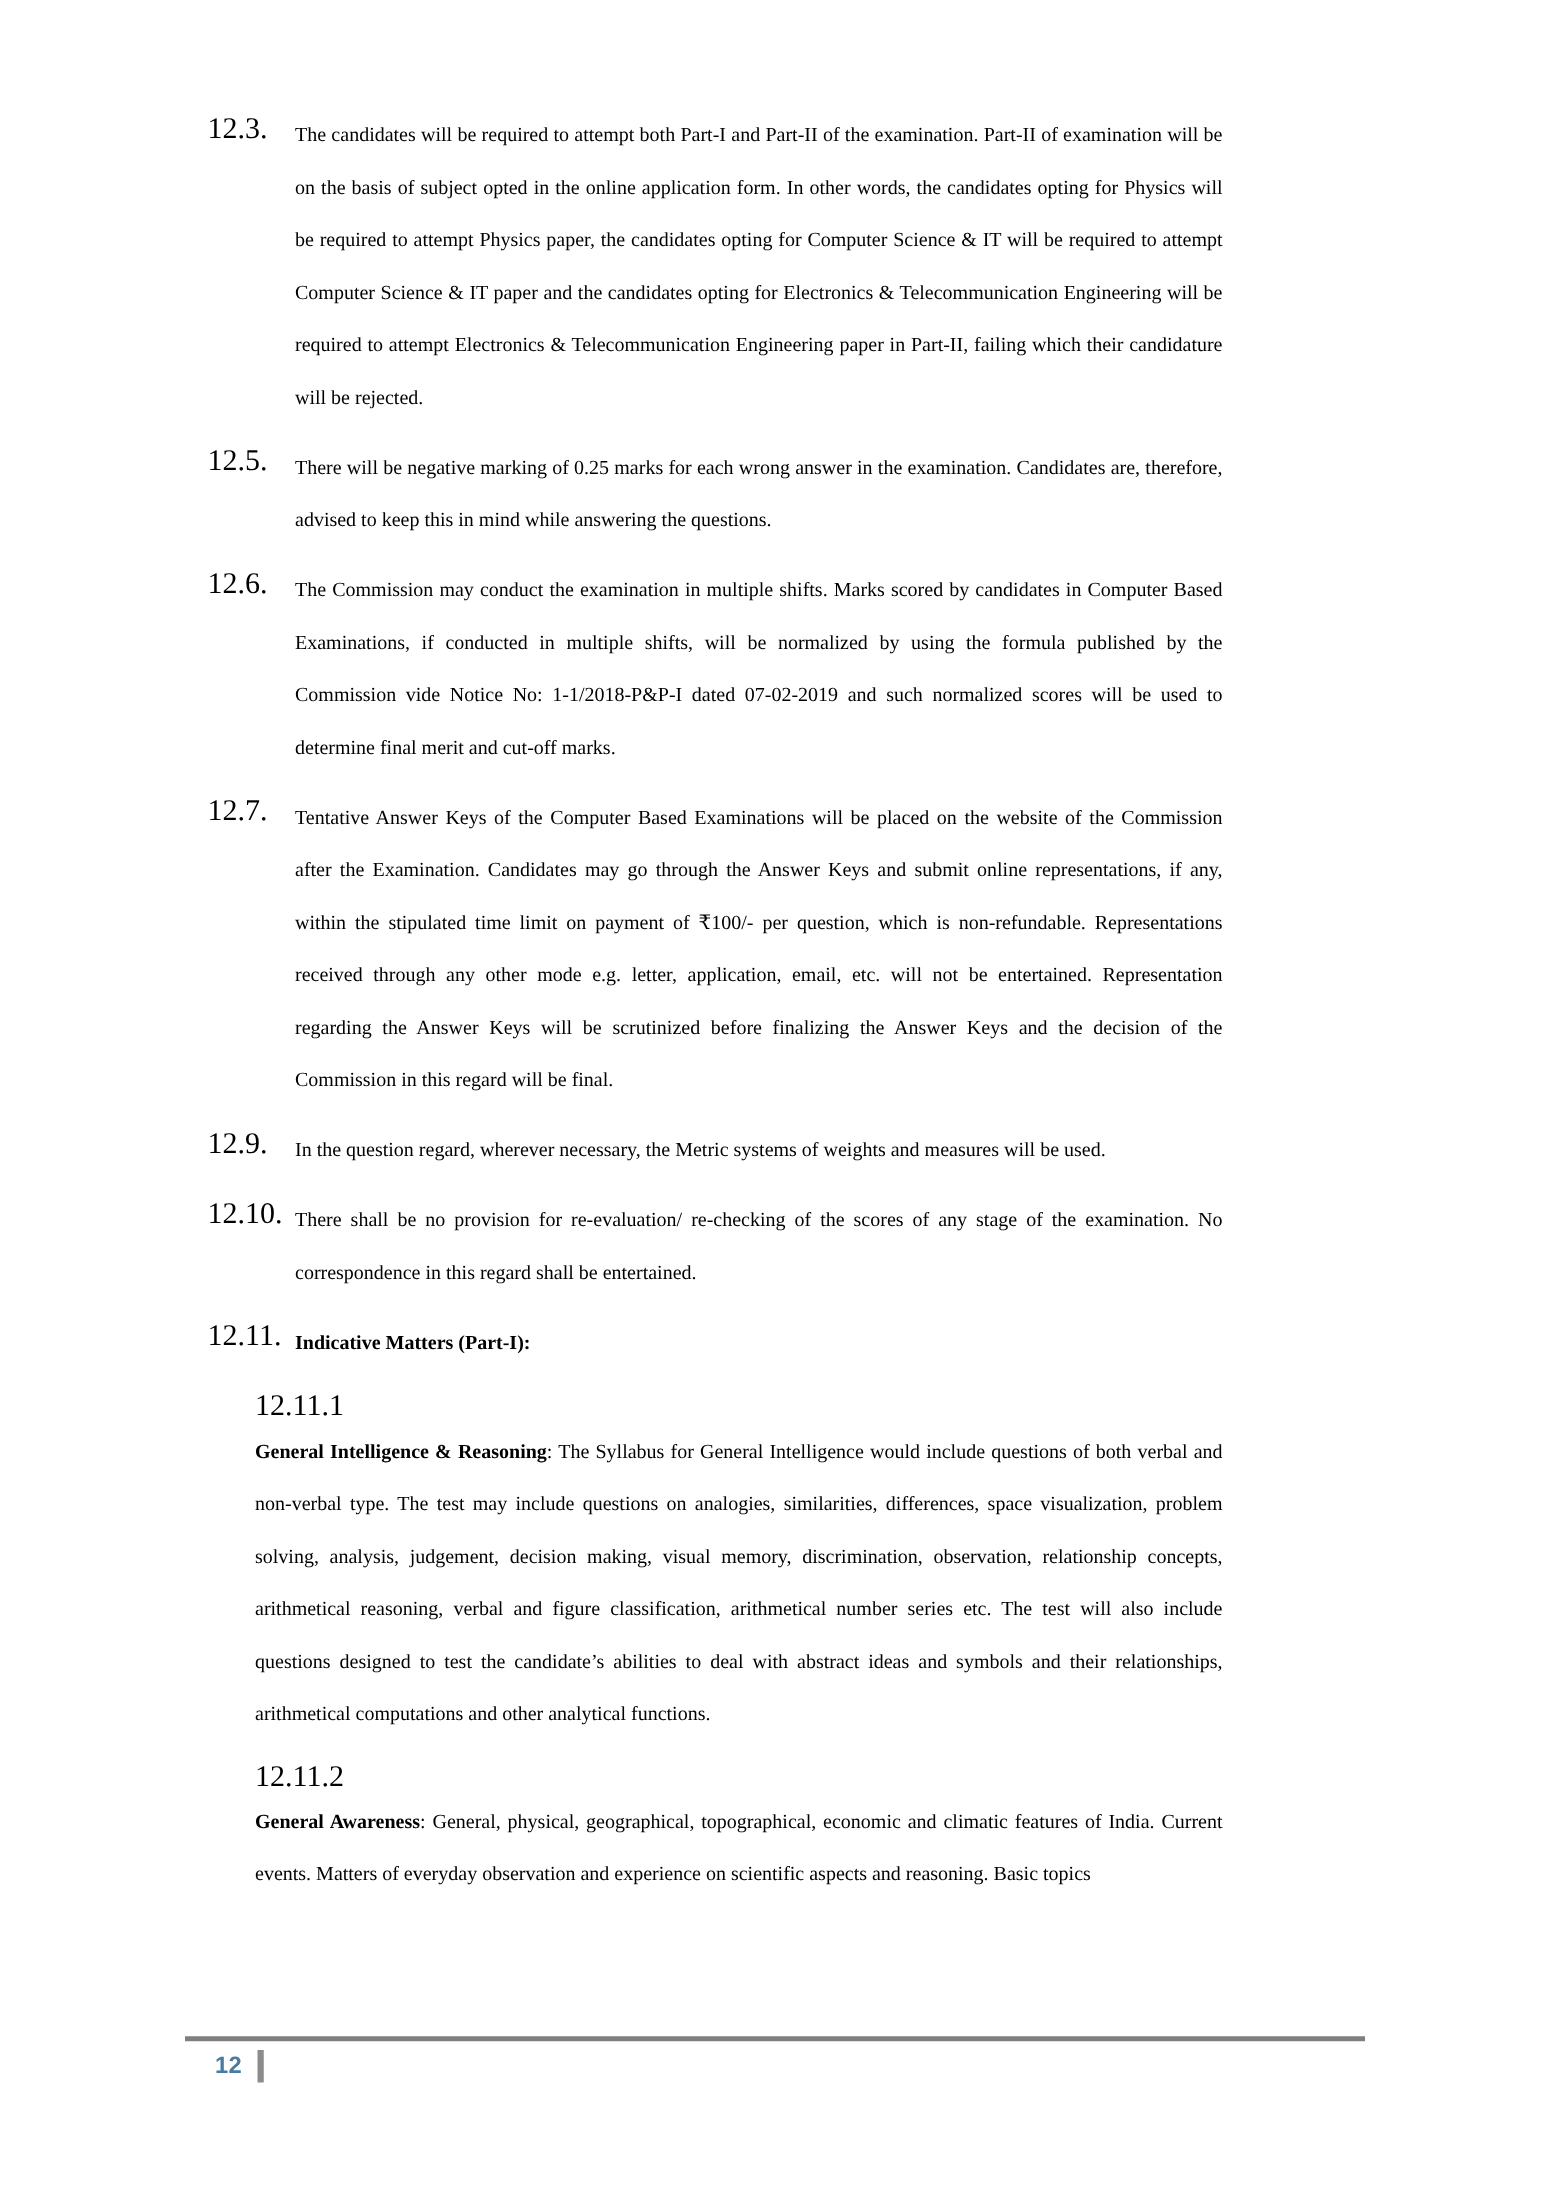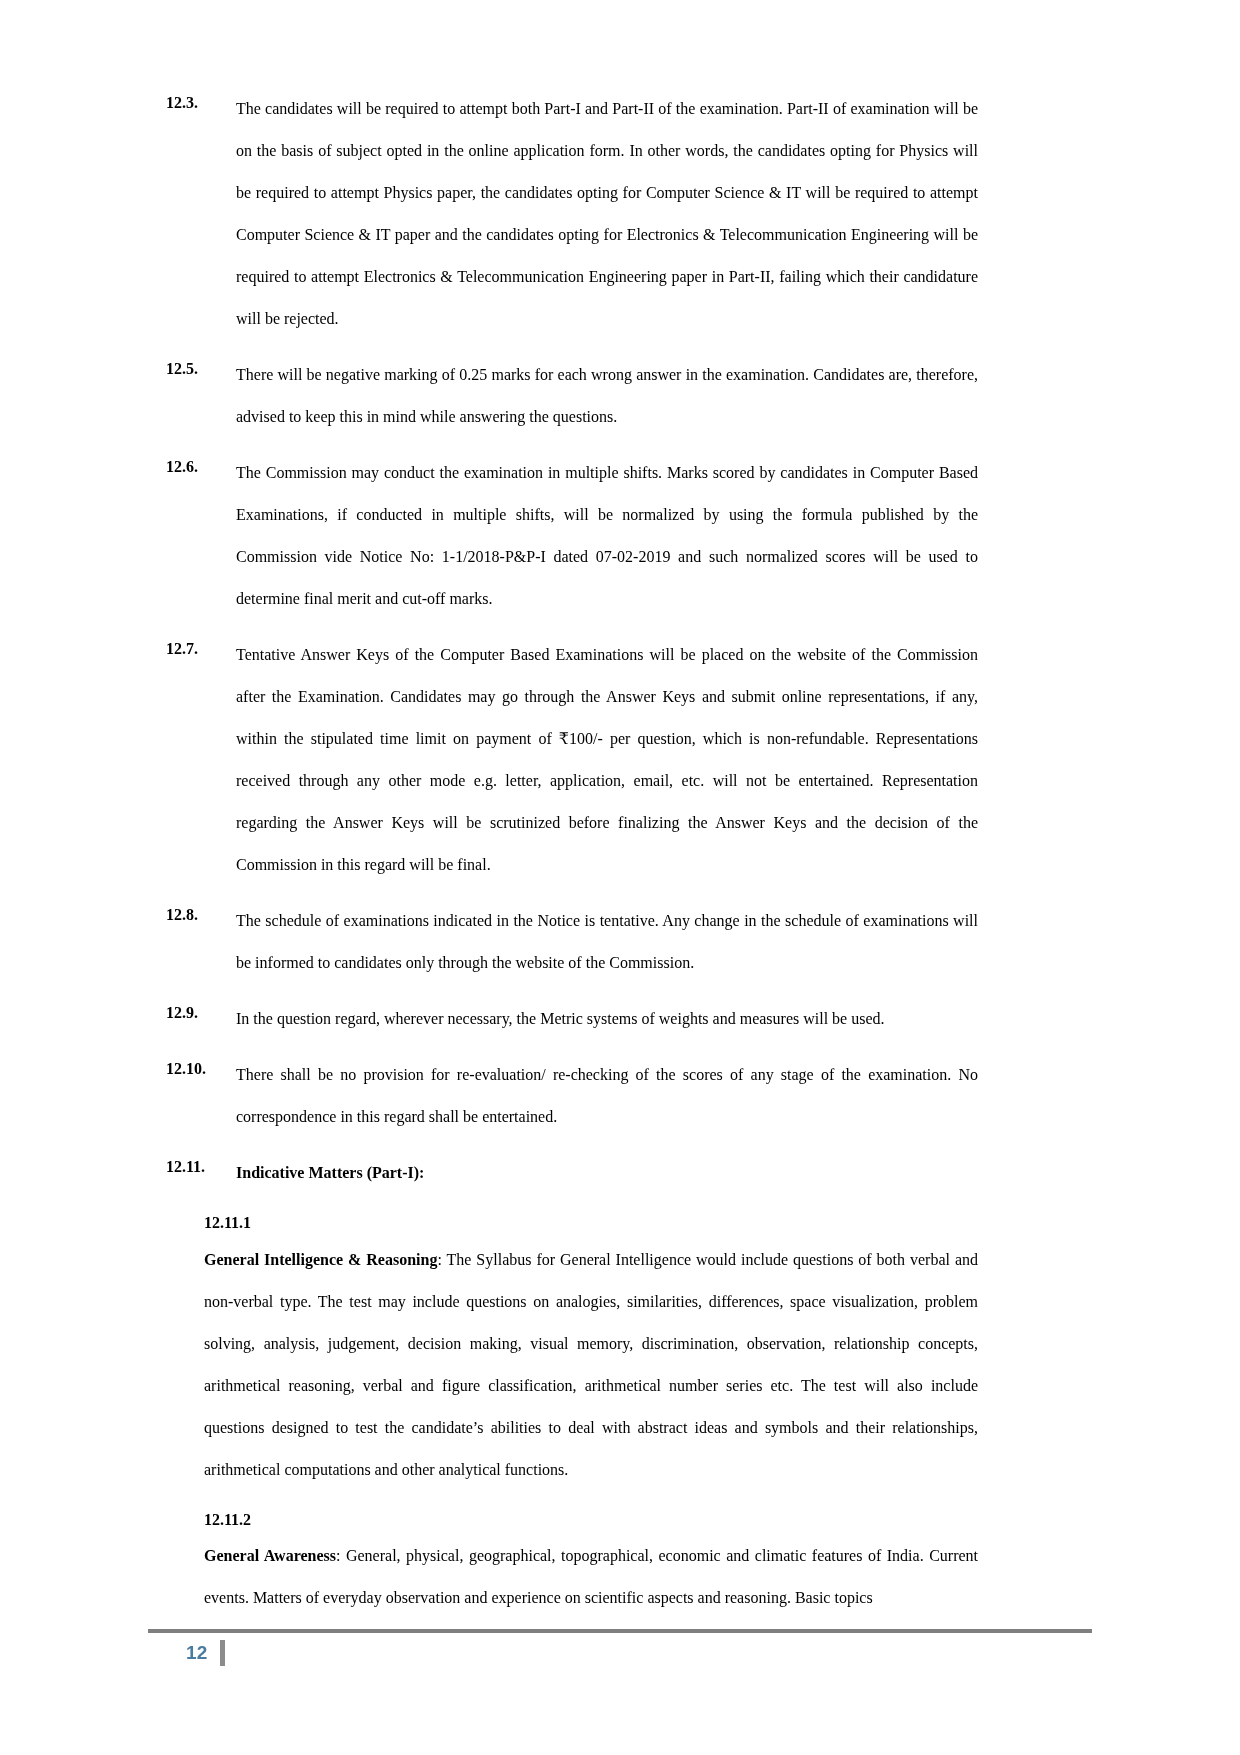--- a/index.html
+++ b/index.html
@@ -32,24 +32,23 @@
   }
 
   
   .clause {
     display: flex;
     align-items: flex-start;
     margin-bottom: 14px;
   }
   .clause-num {
     flex: 0 0 auto;
-    font-size: 16px;
+    font-size: 24px;
     line-height: 30.5px;
     white-space: nowrap;
-    font-weight: bold;
   }
   .clause-body {
     flex: 1 1 auto;
     font-size: 16px;
     line-height: 42px;
     text-align: justify;
     text-justify: inter-word;
     hyphens: none;
   }
 
@@ -80,21 +79,21 @@
     display: flex;
     align-items: center;
     margin-top: 6px;
     height: 28px;
   }
   .page-number {
     font-family: "Liberation Sans", "DejaVu Sans", sans-serif;
     font-size: 19px;
     font-weight: bold;
     color: #4a7ba0;
-    margin-left: 38px;
+    margin-left: 24px;
     letter-spacing: 0.3px;
   }
   .footer-bar {
     width: 5px;
     height: 26px;
     background: #8c8c8c;
     margin-left: 12px;
   }
 </style>
 </head>
@@ -118,24 +117,20 @@
     <div class="clause lvl1">
       <div class="clause-num">12.6.</div>
       <div class="clause-body">The Commission may conduct the examination in multiple shifts. Marks scored by candidates in Computer Based Examinations, if conducted in multiple shifts, will be normalized by using the formula published by the Commission vide Notice No: 1-1/2018-P&amp;P-I dated 07-02-2019 and such normalized scores will be used to determine final merit and cut-off marks.</div>
     </div>
 
     <div class="clause lvl1">
       <div class="clause-num">12.7.</div>
       <div class="clause-body">Tentative Answer Keys of the Computer Based Examinations will be placed on the website of the Commission after the Examination. Candidates may go through the Answer Keys and submit online representations, if any, within the stipulated time limit on payment of ₹100/- per question, which is non-refundable. Representations received through any other mode e.g. letter, application, email, etc. will not be entertained. Representation regarding the Answer Keys will be scrutinized before finalizing the Answer Keys and the decision of the Commission in this regard will be final.</div>
     </div>
 
-    <div class="clause lvl1">
-      <div class="clause-num">12.8.</div>
-      <div class="clause-body">The schedule of examinations indicated in the Notice is tentative. Any change in the schedule of examinations will be informed to candidates only through the website of the Commission.</div>
-    </div>
 
     <div class="clause lvl1">
       <div class="clause-num">12.9.</div>
       <div class="clause-body">In the question regard, wherever necessary, the Metric systems of weights and measures will be used.</div>
     </div>
 
     <div class="clause lvl1">
       <div class="clause-num">12.10.</div>
       <div class="clause-body">There shall be no provision for re-evaluation/ re-checking of the scores of any stage of the examination. No correspondence in this regard shall be entertained.</div>
     </div>

